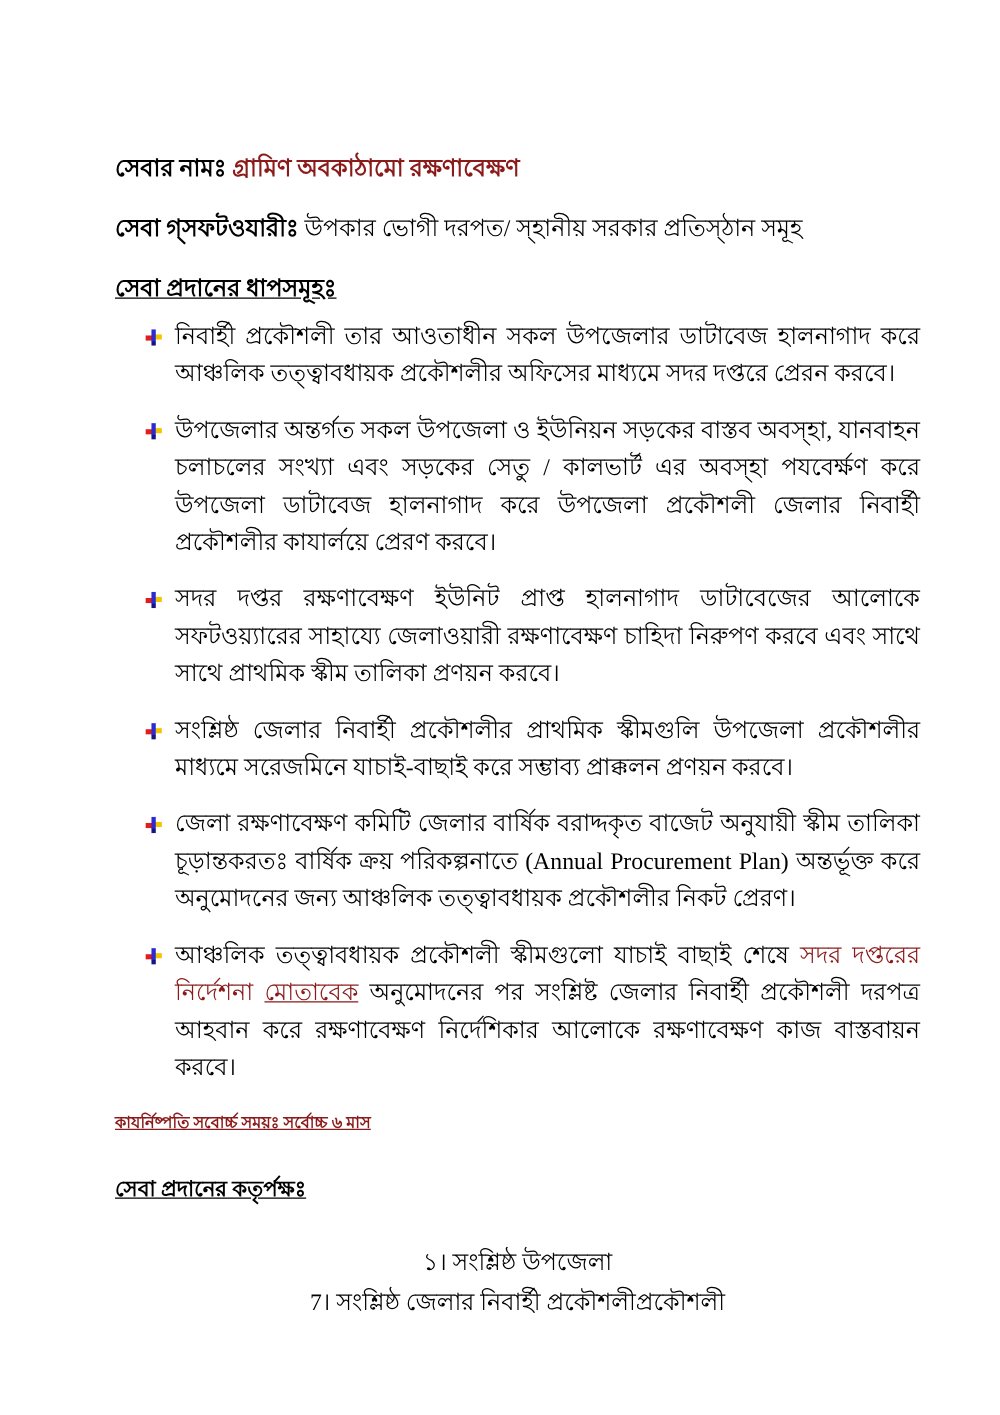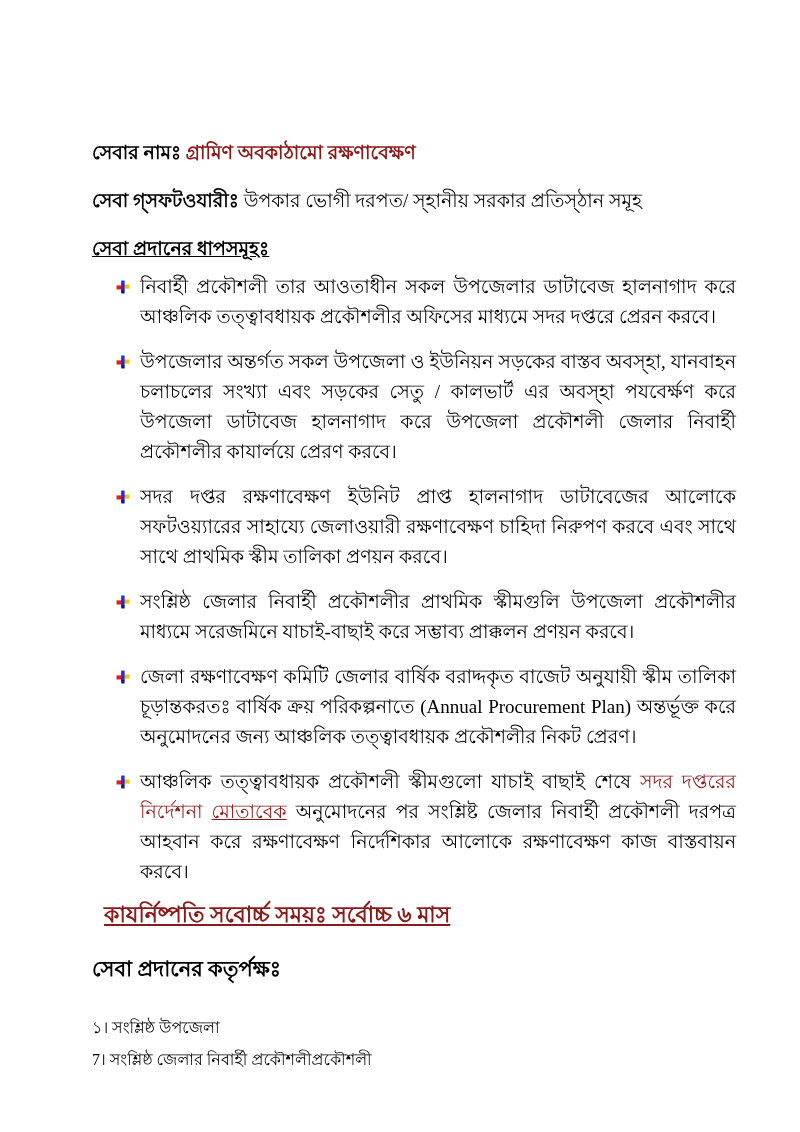--- a/index.html
+++ b/index.html
@@ -11,21 +11,21 @@
     position: relative;
     width: 800px;
     height: 1132px;
     background: #ffffff;
     overflow: hidden;
     font-family: "Liberation Serif", "DejaVu Serif", serif;
     color: #000000;
   }
   .content {
     position: absolute;
-    top: 140px;
+    top: 123px;
     left: 92px;
     width: 644px;
   }
   .hline {
     font-size: 19px;
     line-height: 26px;
     margin: 0 0 22px 0;
   }
   .bold { font-weight: bold; }
   .red { color: #8B1A1A; }
@@ -53,37 +53,39 @@
   .bullet-icon {
     position: absolute;
     left: 24px;
     top: 8px;
     width: 14px;
     height: 14px;
     display: inline-block;
   }
   .bullet-icon svg { display: block; }
   .red-heading {
-    font-size: 22px;
+    font-size: 13px;
     line-height: 26px;
     font-weight: bold;
     color: #8B1A1A;
     text-decoration: underline;
-    margin: 6px 0 28px 12px;
+    margin: 6px 0 28px 0;
   }
   .black-heading {
-    font-size: 21px;
+    font-size: 17px;
     line-height: 26px;
     font-weight: bold;
     margin: 0 0 30px 0;
+    text-decoration: underline;
   }
   .authority-line {
-    font-size: 16px;
+    font-size: 19px;
     line-height: 32px;
     margin: 0;
+    text-align: center;
   }
 </style>
 </head>
 <body>
 
 <div class="page">
   <div class="content">
 
     <p class="hline">
       <span class="bold">সেবার নামঃ</span>

